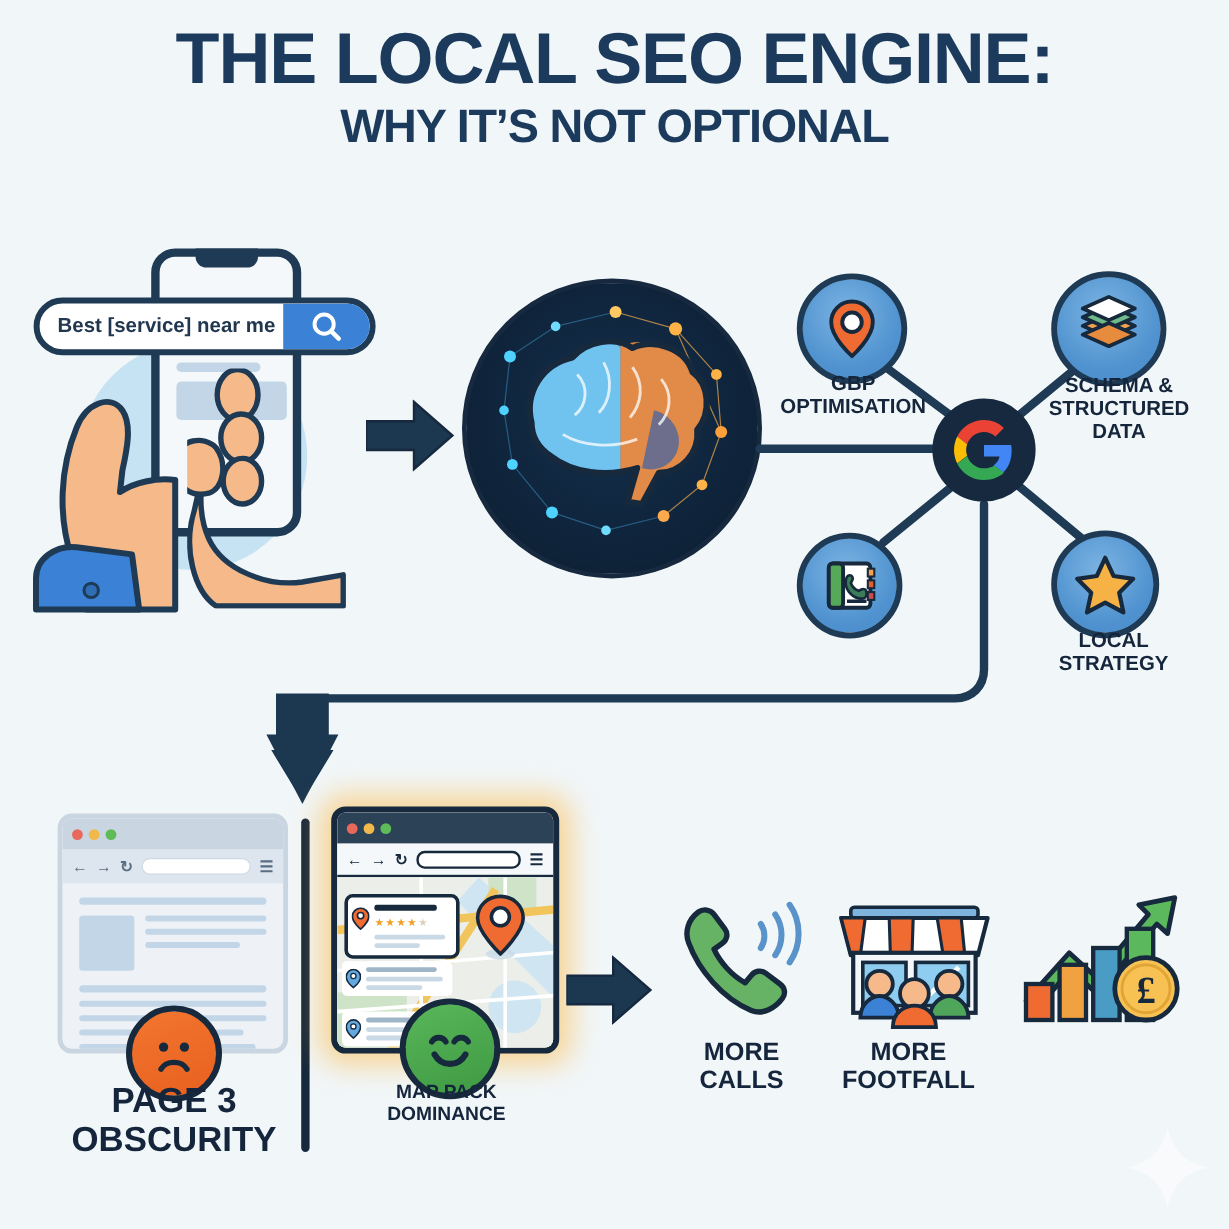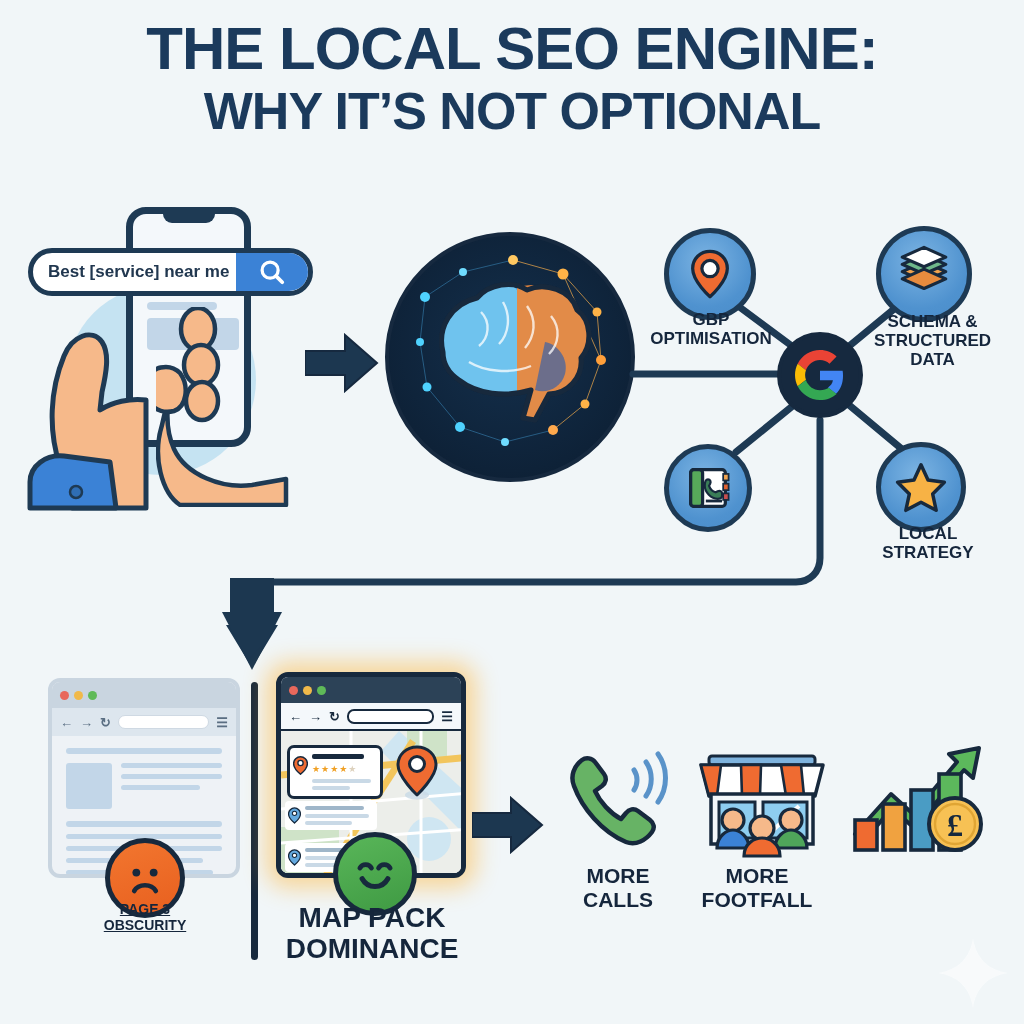--- a/index.html
+++ b/index.html
@@ -12,21 +12,21 @@
   }
   #stage { position:absolute; inset:0; width:1024px; height:1024px; }
 
   
   .title {
     position:absolute; left:0; top:20px; width:1024px;
     text-align:center; color:#1b3a5c;
     font-weight:bold; letter-spacing:-1px; line-height:0.95;
   }
   .title .l1 { display:block; font-size:60px; }
-  .title .l2 { display:block; font-size:52px; margin-top:10px;}
+  .title .l2 { display:block; font-size:39px; margin-top:10px;}
 
   
   .lbl {
     position:absolute; text-align:center; color:#15263c;
     font-weight:bold; line-height:1.12; letter-spacing:0px;
     white-space:pre-line;
   }
 
   
   #phone-scene { position:absolute; left:28px; top:215px; width:280px; height:295px; }
@@ -334,21 +334,21 @@
       <div class="phone-line" style="position:relative; height:5px; width:94%; margin-top:7px;"></div>
     </div>
   </div>
   <div class="face sad" style="left:105px; top:838px; width:80px; height:80px;">
     <svg width="52" height="52" viewBox="0 0 48 48">
       <circle cx="16" cy="19" r="3.6" fill="#17293d"></circle>
       <circle cx="32" cy="19" r="3.6" fill="#17293d"></circle>
       <path d="M14 36 C18 29 30 29 34 36" fill="none" stroke="#17293d" stroke-width="4.2" stroke-linecap="round"></path>
     </svg>
   </div>
-  <div class="lbl" style="left:55px; top:902px; width:180px; font-size:14px;text-decoration:underline;">PAGE 3
+  <div class="lbl" style="left:55px; top:902px; width:180px; font-size:29px;">PAGE 3
 OBSCURITY</div>
 
   <div class="divider" style="left:251px; top:682px; width:7px; height:278px;"></div>
 
   <div class="browser map" style="left:276px; top:672px; width:190px; height:206px;">
     <div class="bar-dark">
       <span class="dot" style="background:#e8685c"></span>
       <span class="dot" style="background:#f0b94a"></span>
       <span class="dot" style="background:#5fba58"></span>
       <span style="flex:1"></span>
@@ -425,21 +425,21 @@
       </div>
     </div>
   </div>
   <div class="face happy" style="left:333px; top:832px; width:84px; height:84px;">
     <svg width="56" height="56" viewBox="0 0 48 48">
       <path d="M11 19 C13 15 19 15 21 19" fill="none" stroke="#17293d" stroke-width="4" stroke-linecap="round"></path>
       <path d="M27 19 C29 15 35 15 37 19" fill="none" stroke="#17293d" stroke-width="4" stroke-linecap="round"></path>
       <path d="M13 28 C18 37 30 37 35 28" fill="none" stroke="#17293d" stroke-width="4.4" stroke-linecap="round"></path>
     </svg>
   </div>
-  <div class="lbl" style="left:282px; top:902px; width:180px; font-size:28px;">MAP PACK
+  <div class="lbl" style="left:282px; top:902px; width:180px; font-size:16px;">MAP PACK
 DOMINANCE</div>
 
   <svg class="arrow" style="left:472px; top:796px;" width="72" height="58" viewBox="0 0 72 58">
     <path d="M0 17 L39 17 L39 2 L70 29 L39 56 L39 41 L0 41 Z" fill="#1c3750" stroke="#16293f" stroke-width="2"></path>
   </svg>
 
   <div class="outcome" style="left:538px; top:748px;">
     <svg width="120" height="110" viewBox="0 0 120 110">
       <path d="M24 12 C16 18 12 28 16 38 C24 60 44 84 68 94 C78 98 88 92 94 84
                C97 80 96 75 92 72 L80 63 C76 60 71 61 68 65 L63 71 C52 65 42 54 37 43

